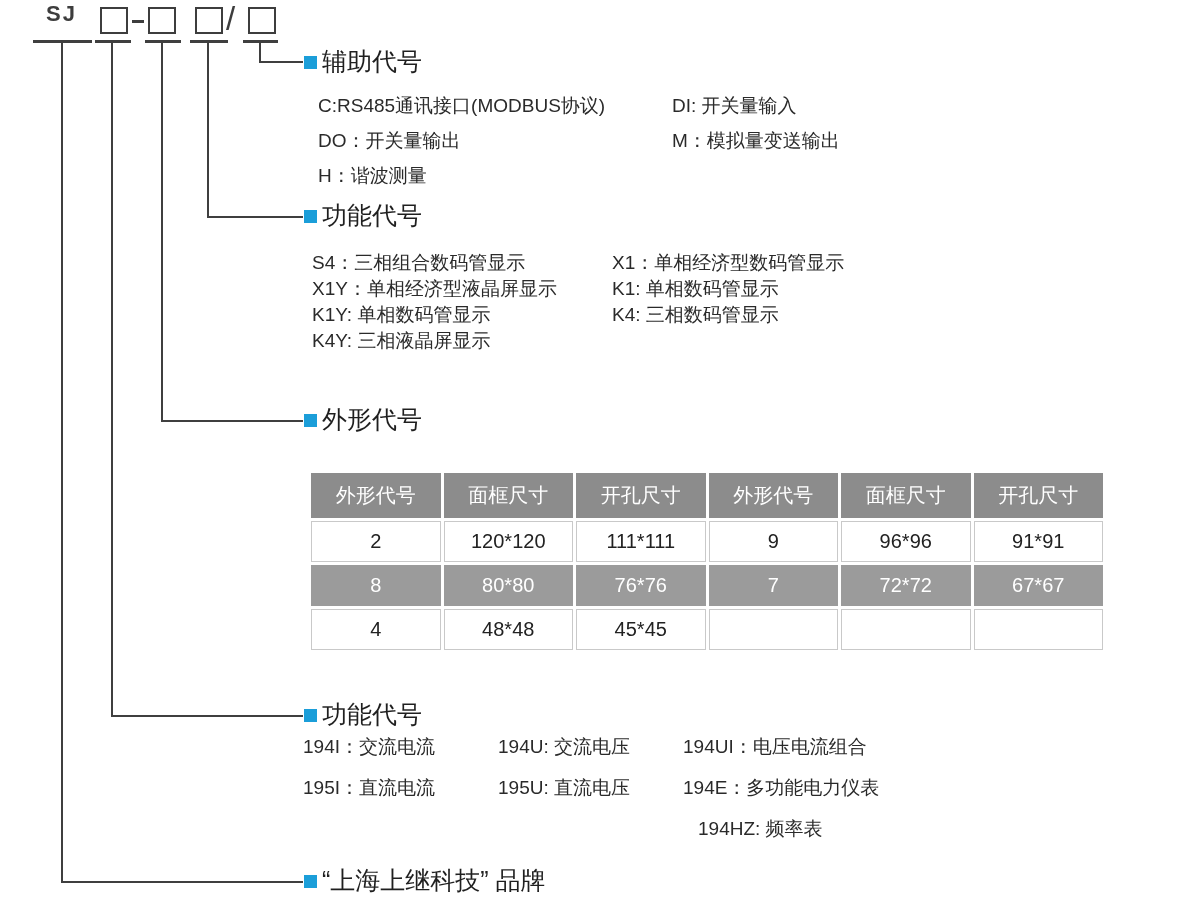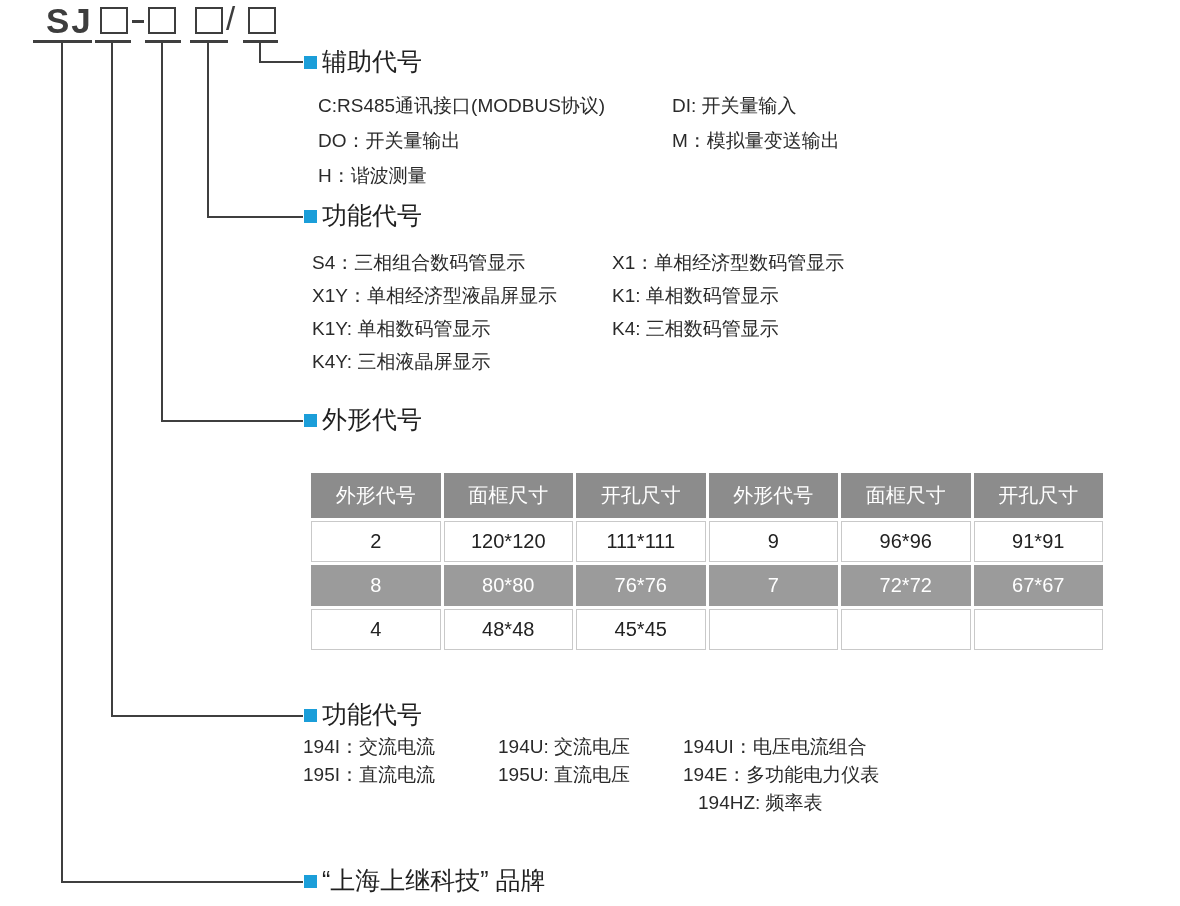--- a/index.html
+++ b/index.html
@@ -13,21 +13,21 @@
     position: relative;
     width: 1180px;
     height: 906px;
     background: #ffffff;
     overflow: hidden;
   }
   
   .model-prefix {
     position: absolute;
     left: 46px; top: 1px;
-    font-size: 35px;
+    font-size: 22px;
     font-weight: 600;
     letter-spacing: 2px;
     color: #3d3d3d;
   }
   .digit-box {
     position: absolute;
     top: 7px;
     width: 24px; height: 23px;
     border: 2.5px solid #3d3d3d;
     background: #fff;
@@ -72,22 +72,22 @@
   
   .code-grid {
     position: absolute;
     display: grid;
     font-size: 19px;
     color: #2a2a2a;
     line-height: 26px;
     white-space: nowrap;
   }
   #aux-list    { left: 318px; top: 93px;  grid-template-columns: 354px auto; row-gap: 9px; }
-  #display-list{ left: 312px; top: 250px; grid-template-columns: 300px auto; row-gap: 7px; }
-  #func-list   { left: 303px; top: 734px; grid-template-columns: 195px 185px auto; row-gap: 2px; }
+  #display-list{ left: 312px; top: 250px; grid-template-columns: 300px auto; row-gap: 0; }
+  #func-list   { left: 303px; top: 734px; grid-template-columns: 195px 185px auto; row-gap: 15px; }
   #func-list .indent { padding-left: 15px; }
   
   #shape-table {
     position: absolute;
     left: 308px; top: 470px;
     width: 798px;
     border-collapse: separate;
     border-spacing: 3px;
     table-layout: fixed;
     font-size: 20px;

